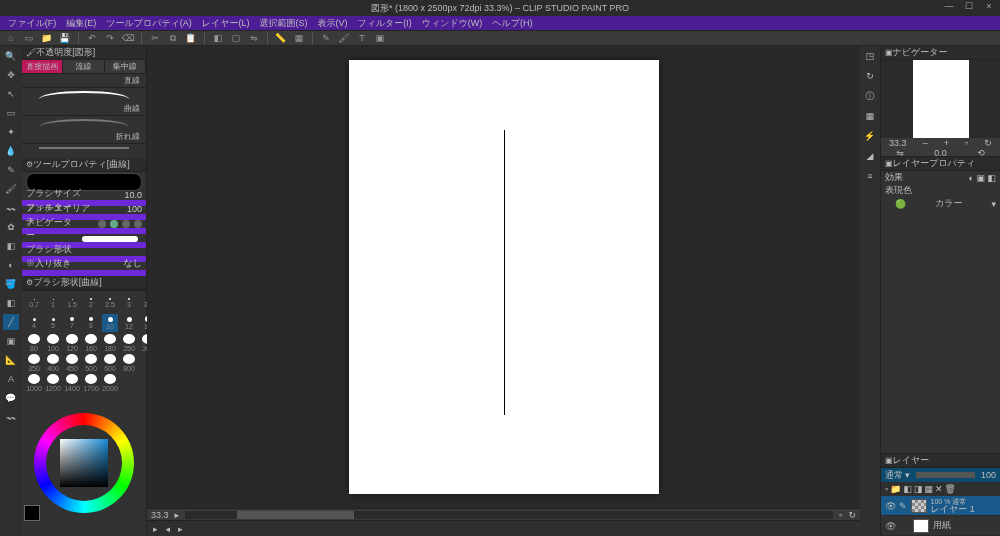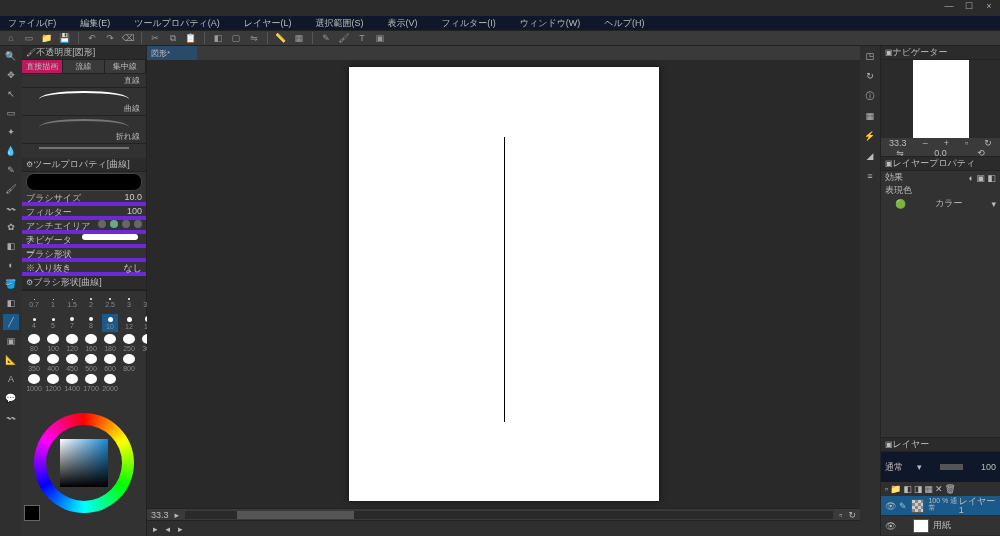--- a/index.html
+++ b/index.html
@@ -1,38 +1,38 @@
 <!DOCTYPE html>
 <html><head>
 <meta charset="utf-8">
 <style>
 *{margin:0;padding:0;box-sizing:border-box;font-family:"Meiryo","MS Gothic",sans-serif;font-size:9px;color:#bbb;user-select:none}
 body{width:1000px;height:536px;background:#323232;overflow:hidden;display:flex;flex-direction:column}
 .titlebar{height:16px;background:#2b2b2b;display:flex;align-items:center;justify-content:center;position:relative}
 .winbtns{position:absolute;right:2px;top:0;display:flex;gap:2px}
 .winbtn{width:18px;height:12px;display:flex;align-items:center;justify-content:center;color:#aaa}
-.menubar{height:14px;background:#0f172a;display:flex;align-items:center;padding:0 4px;gap:16px}
+.menubar{height:14px;background:#4c1d95;display:flex;align-items:center;padding:0 4px;gap:2px}
 .menubar span{padding:0 4px}
 .toolbar-top{height:16px;background:#3a3a3a;border-top:1px solid #222;border-bottom:1px solid #222;display:flex;align-items:center;padding:0 4px;gap:4px}
 .tbicon{width:14px;height:14px;display:flex;align-items:center;justify-content:center;color:#999}
 .sep{width:1px;height:12px;background:#555;margin:0 2px}
 .main{flex:1;display:flex;min-height:0}
 .leftcol{width:22px;background:#2f2f2f;display:flex;flex-direction:column;align-items:center;padding-top:2px;gap:3px}
 .leftcol .ic{width:16px;height:16px;display:flex;align-items:center;justify-content:center;color:#aaa}
 .leftcol .ic.sel{background:#1a5a8a}
 .panels{width:125px;background:#323232;display:flex;flex-direction:column;border-right:1px solid #222}
 .phead{height:14px;background:#2b2b2b;border-bottom:1px solid #222;display:flex;align-items:center;padding:0 4px;font-size:8px}
 .tabrow{height:14px;display:flex;border-bottom:1px solid #222}
 .tab{flex:1;display:flex;align-items:center;justify-content:center;font-size:8px;background:#3a3a3a;border-right:1px solid #222}
 .tab.sel{background:#be185d}
 .stroke{height:14px;display:flex;align-items:center;justify-content:flex-end;padding-right:6px;font-size:8px;border-bottom:1px solid #222}
 .strokeimg{height:14px;background:#323232;display:flex;align-items:center;justify-content:center}
 .curve{width:90px;height:8px;border-top:2px solid #fff;border-radius:50% 50% 0 0/100% 100% 0 0}
 .curve.dim{border-top-color:#777}
-.prop{height:14px;display:flex;align-items:flex-start;justify-content:space-between;padding:0 4px;font-size:8px;border-bottom:4px solid #6d28d9}
+.prop{height:14px;display:flex;align-items:flex-end;justify-content:space-between;padding:0 4px;font-size:8px;border-bottom:6px solid #6d28d9}
 .propval{color:#ccc}
 .brushprev{height:18px;background:#000;border:1px solid #444;margin:1px 4px;border-radius:8px}
 .dots3{display:flex;gap:4px;align-items:center}
 .dot{width:8px;height:8px;border-radius:50%;background:#6a8}
 .dot.off{background:#666}
 .brushshape{width:60px;height:6px;background:#fff;border-radius:3px;margin:0 4px}
 .sizes{padding:2px;border-top:1px solid #222}
 .szrow{display:flex;gap:3px;padding:1px 2px;align-items:center}
 .szlbl{width:16px;text-align:center;font-size:7px;color:#888}
 .szdot{border-radius:50%;background:#fff}
@@ -57,34 +57,35 @@
 .rightstrip .ic{width:16px;height:16px;display:flex;align-items:center;justify-content:center}
 .rpanels{width:120px;background:#323232;display:flex;flex-direction:column;border-left:1px solid #222}
 .nav{height:110px;display:flex;flex-direction:column}
 .navthumb{flex:1;background:#2b2b2b;display:flex;align-items:center;justify-content:center}
 .navpage{width:56px;height:78px;background:#fff}
 .navctrl{height:14px;display:flex;align-items:center;justify-content:space-around;background:#3a3a3a;font-size:8px}
 .effect{height:46px;border-top:1px solid #222;display:flex;flex-direction:column}
 .exprow{height:14px;display:flex;align-items:center;justify-content:space-between;padding:0 4px;font-size:8px}
 .fill{flex:1}
 .layers{border-top:1px solid #222;display:flex;flex-direction:column}
-.layctrl{height:14px;background:#0f172a;display:flex;align-items:center;padding:15px 4px;gap:14px}
+.layctrl{height:14px;background:#0c4a6e;display:flex;align-items:center;padding:7px 4px;gap:2px}
 .layicons{height:14px;display:flex;align-items:center;gap:2px;padding:0 4px;background:#2f2f2f}
 .layer{height:20px;display:flex;align-items:center;gap:4px;padding:0 4px;border-bottom:1px solid #2a2a2a}
 .layer.sel{background:#1a5a8a}
 .laythumb{width:16px;height:14px;background:#fff;border:1px solid #555}
 .laythumb.checker{background:repeating-conic-gradient(#888 0 25%,#ccc 0 50%) 0 0/6px 6px}
-.layinfo{display:flex;line-height:1}
+.layinfo{display:flex;flex-direction:column;line-height:1}
 .eye{width:10px;text-align:center}
 .mi{font-size:9px;color:#bbb}
 </style>
 </head>
 <body>
 
 <div class="titlebar">
+  <span>図形* (1800 x 2500px 72dpi 33.3%) – CLIP STUDIO PAINT PRO</span>
   <div class="winbtns">
     <div class="winbtn">—</div>
     <div class="winbtn">☐</div>
     <div class="winbtn">×</div>
   </div>
 </div>
 
 <div class="menubar">
   <span class="mi">ファイル(F)</span>
   <span class="mi">編集(E)</span>
@@ -345,23 +346,20 @@
       <div class="ring">
           <div class="ring-inner">
             <div class="sq"></div>
           </div>
         </div>
       <div class="swatch"></div>
     </div>
   </div>
 
   <div class="canvas-area">
-    <div class="doctabs">
-        <div class="doctab">図形*</div>
-      </div>
     <div class="canv-wrap">
       <div class="page">
         <div class="vline"></div>
       </div>
     </div>
     <div class="hscroll">
       <span>33.3</span>
       <span>▸</span>
       <div class="scrolltrack">
           <div class="thumb"></div>

